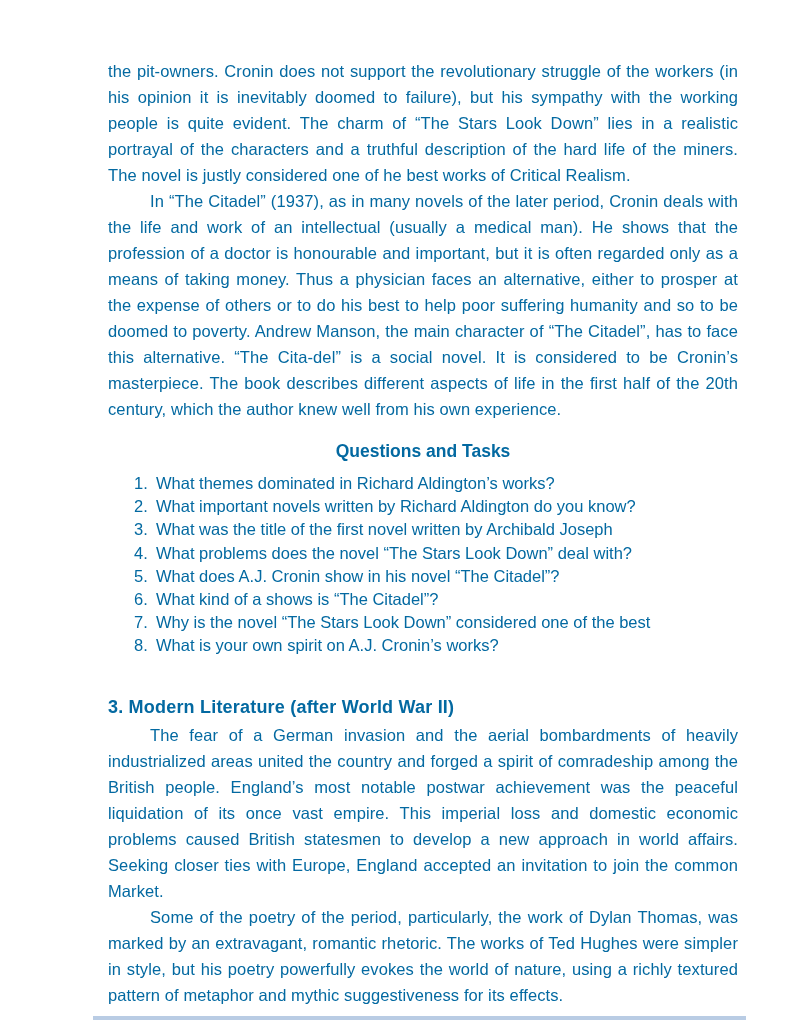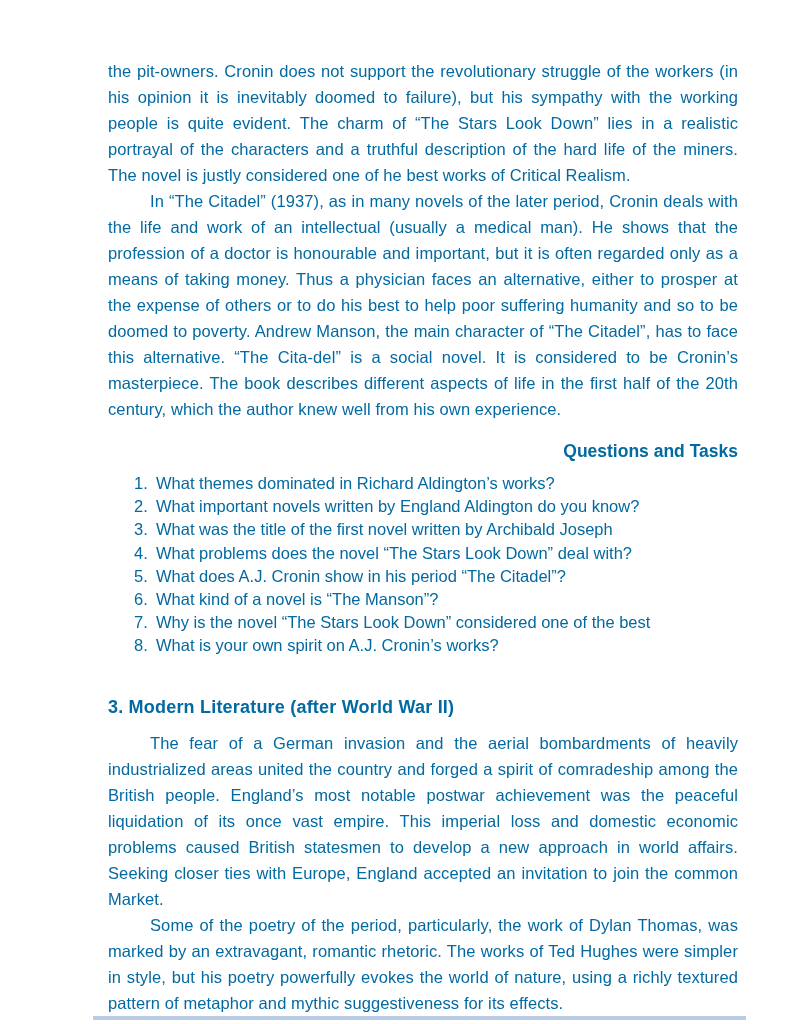--- a/index.html
+++ b/index.html
@@ -25,36 +25,36 @@
   p.body {
     margin: 0;
     font-size: 16.5px;
     line-height: 26px;
     text-align: justify;
     letter-spacing: 0.1px;
   }
   p.body.indent { text-indent: 42px; }
   h2.qt-heading {
     margin: 16px 0 8px 0;
-    text-align: right;
+    text-align: center;
     font-size: 17.5px;
     font-weight: bold;
     line-height: 26px;
   }
   .q-list {
     margin: 4px 0 0 26px;
     font-size: 16.5px;
     line-height: 23.2px;
   }
   .q-row { display: flex; }
   .q-num { flex: none; width: 22px; }
   .q-text { flex: 1; }
   .q-cont { margin-left: 3px; }
   h3.section-heading {
-    margin: 36px 0 10px 0;
+    margin: 36px 0 2px 0;
     font-size: 18px;
     font-weight: bold;
     line-height: 26px;
     letter-spacing: 0.2px;
   }
   .footer-rule {
     position: absolute;
     left: 93px;
     width: 653px;
     bottom: 4px;
@@ -73,37 +73,37 @@
 
     <h2 class="qt-heading">Questions and Tasks</h2>
 
     <div class="q-list">
       <div class="q-row">
         <span class="q-num">1.</span>
         <span class="q-text">What themes dominated in Richard Aldington’s works?</span>
       </div>
       <div class="q-row">
         <span class="q-num">2.</span>
-        <span class="q-text">What important novels written by England Aldington do you know?</span>
+        <span class="q-text">What important novels written by Richard Aldington do you know?</span>
       </div>
       <div class="q-row">
         <span class="q-num">3.</span>
         <span class="q-text">What was the title of the first novel written by Archibald Joseph</span>
       </div>
       <div class="q-row">
         <span class="q-num">4.</span>
         <span class="q-text">What problems does the novel “The Stars Look Down” deal with?</span>
       </div>
       <div class="q-row">
         <span class="q-num">5.</span>
-        <span class="q-text">What does A.J. Cronin show in his period “The Citadel”?</span>
+        <span class="q-text">What does A.J. Cronin show in his novel “The Citadel”?</span>
       </div>
       <div class="q-row">
         <span class="q-num">6.</span>
-        <span class="q-text">What kind of a novel is “The Manson”?</span>
+        <span class="q-text">What kind of a shows is “The Citadel”?</span>
       </div>
       <div class="q-row">
         <span class="q-num">7.</span>
         <span class="q-text">Why is  the novel “The Stars Look Down”  considered one of the best</span>
       </div>
       <div class="q-row">
         <span class="q-num">8.</span>
         <span class="q-text">What is your own spirit on  A.J. Cronin’s works?</span>
       </div>
     </div>

